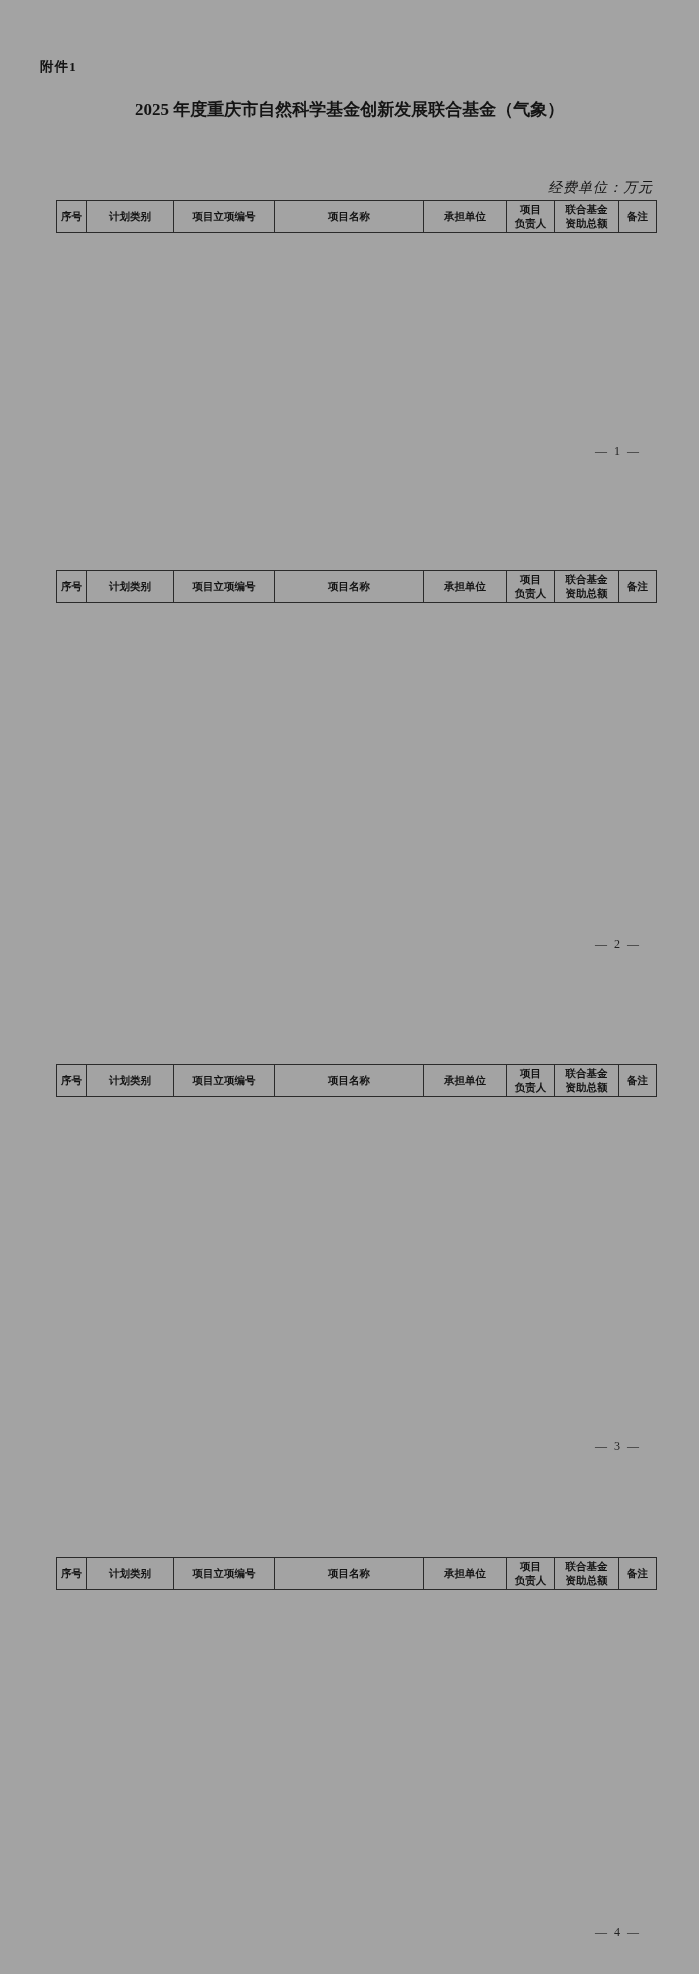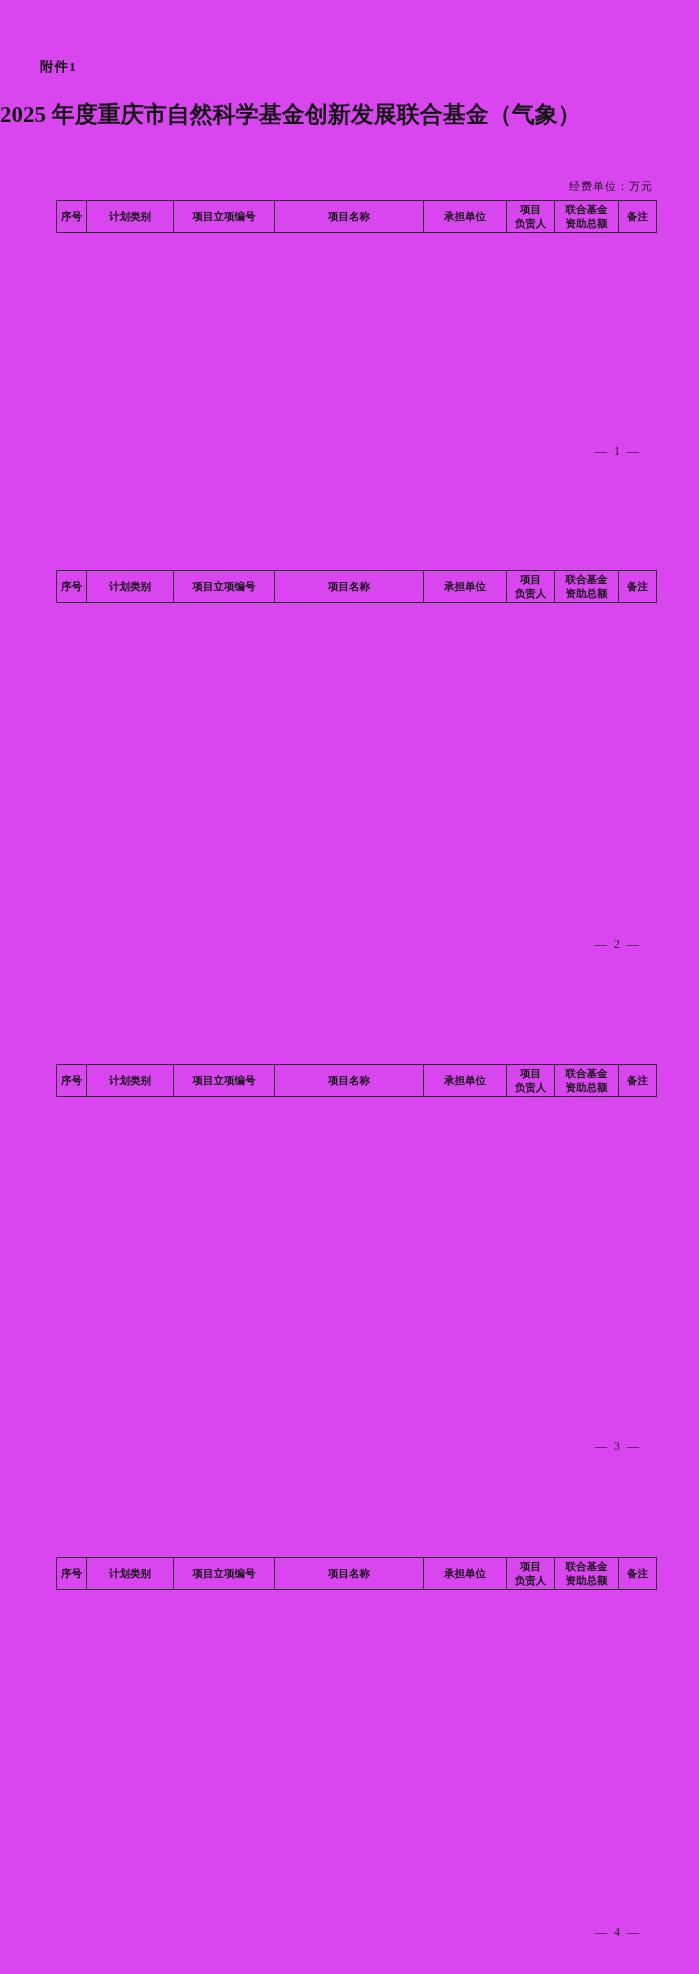--- a/index.html
+++ b/index.html
@@ -1,34 +1,34 @@
 <!DOCTYPE html>
 <html><head>
 <meta charset="utf-8">
 <style>
   html,body{margin:0;padding:0;background:#ffffff;}
   .page{
     position:relative;
     width:699px;height:1974px;
-    background:#d946ef;
+    background:#a3a3a3;
     font-family:"Liberation Serif", serif;
     color:#141414;
     overflow:hidden;
   }
   .attachment{
     position:absolute;top:58px;left:40px;
     font-size:13.5px;font-weight:bold;letter-spacing:1px;
   }
   .doc-title{
     position:absolute;top:96px;left:0;right:0;
-    font-weight:bold;font-size:23px;line-height:1.65;
+    text-align:center;font-weight:bold;font-size:17px;line-height:1.65;
   }
   .unit-note{
     position:absolute;top:179px;right:46px;
-    font-size:11px;letter-spacing:1px;text-align:center;
+    font-size:14px;font-style:italic;letter-spacing:1px;text-align:center;
   }
   .tbl{position:absolute;left:56px;width:600px;font-family:Liberation Serif, serif;}
   #tbl-0{top:200px;}
   #tbl-1{top:570px;}
   #tbl-2{top:1064px;}
   #tbl-3{top:1557px;}
   table{border-collapse:collapse;table-layout:fixed;width:600px;}
   th,td{
     border:1px solid #2a2a2a;
     font-size:10px;line-height:1.3;

